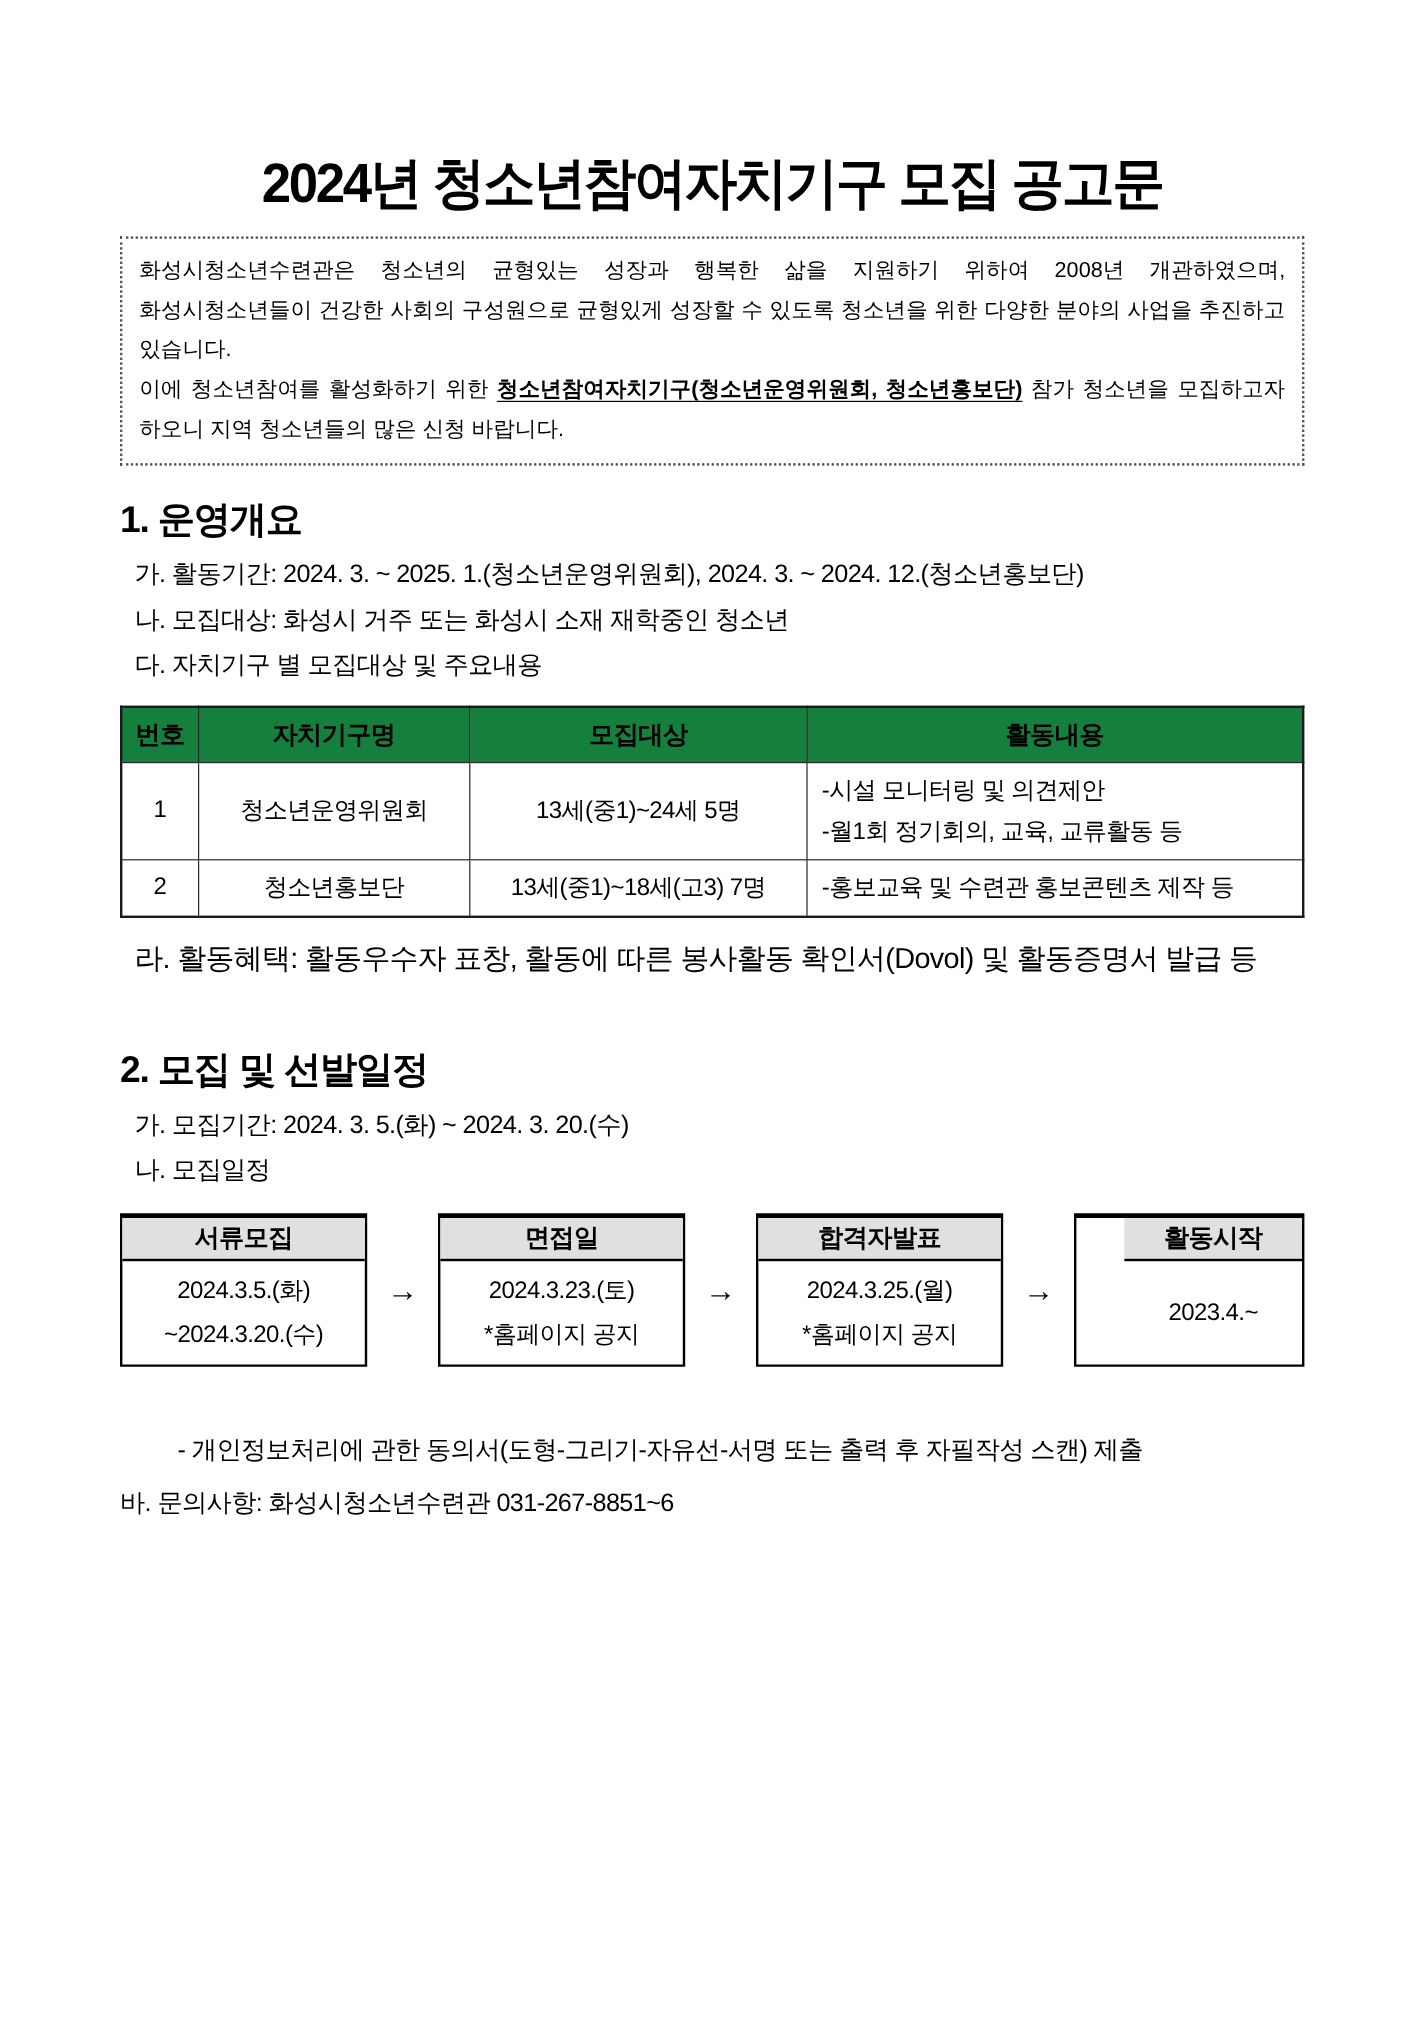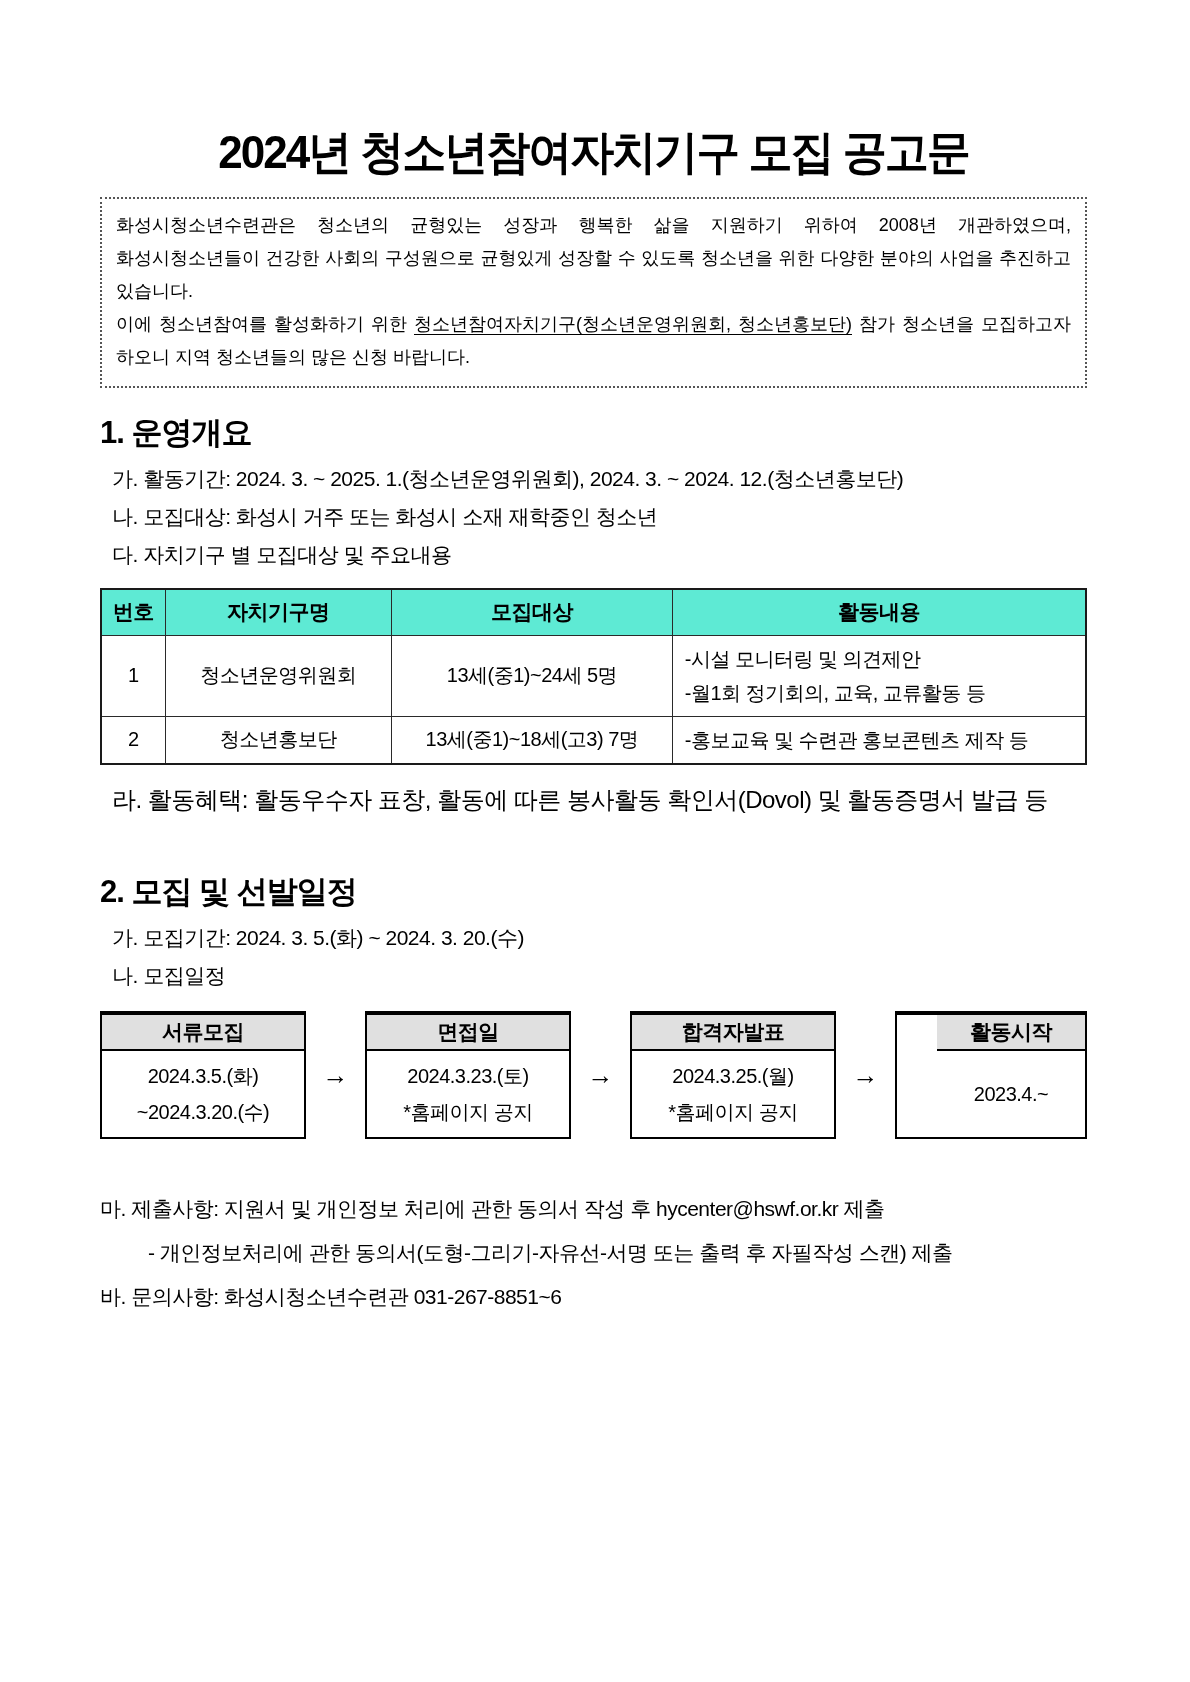--- a/index.html
+++ b/index.html
@@ -14,34 +14,34 @@
   .doc-title {
     padding-top:116px; text-align:center;
     font-size:44px; font-weight:800; letter-spacing:-2px;
     transform:scaleY(1.05); transform-origin:top center;
   }
 
   .intro-box {
     margin-top:22px; border:2px dotted #555; padding:10px 14px 12px 14px;
     font-size:18px; line-height:33px; text-align:justify; word-break:keep-all;
   }
-  .intro-emphasis { font-weight:normal; text-decoration:underline; text-underline-offset:4px; }
+  .intro-emphasis { font-weight:bold; text-decoration:underline; text-underline-offset:4px; }
 
   .section-heading { margin-top:24px; font-size:31px; font-weight:bold; letter-spacing:-1px; }
   .list-line { font-size:21px; line-height:38px; padding-left:12px; letter-spacing:-0.5px; }
   .list-block { margin-top:6px; }
 
   table.org-table {
     width:100%; border-collapse:collapse; margin-top:14px;
     font-size:20px; letter-spacing:-0.5px;
   }
   table.org-table th, table.org-table td { border:1.5px solid #2a2a2a; }
   table.org-table { border:2px solid #1a1a1a; }
   table.org-table th {
-    background:#5eead4; height:46px; font-weight:bold; text-align:center; font-size:21px;
+    background:#15803d; height:46px; font-weight:bold; text-align:center; font-size:21px;
   }
   td.c { text-align:center; }
   td.activities { padding:6px 12px; line-height:34px; }
   tr.row1 td { height:79px; }
   tr.row2 td { height:48px; }
   col.w-no { width:6.5%; } col.w-name { width:23%; } col.w-target { width:28.5%; } col.w-act { width:42%; }
 
   .ra-line { margin-top:16px; font-size:24px; letter-spacing:-0.5px; }
 
   .section2 { margin-top:52px; }
@@ -160,20 +160,19 @@
         <span class="sched-arrow">→</span>
         <div class="sched-box last">
           <div class="sched-header">활동시작</div>
           <div class="sched-body">
             <div>2023.4.~</div>
           </div>
         </div>
       </div>
 
       <div class="ma-block">
-        <div>마. 제출사항: 지원서 및 개인정보 처리에 관한 동의서 작성 후 hycenter@hswf.or.kr 제출</div>
         <div class="ma-sub">- 개인정보처리에 관한 동의서(도형-그리기-자유선-서명 또는 출력 후 자필작성 스캔) 제출</div>
         <div>바. 문의사항: 화성시청소년수련관 031-267-8851~6</div>
       </div>
     </div>
 
   </div>
 </div>
 
 </body></html>

